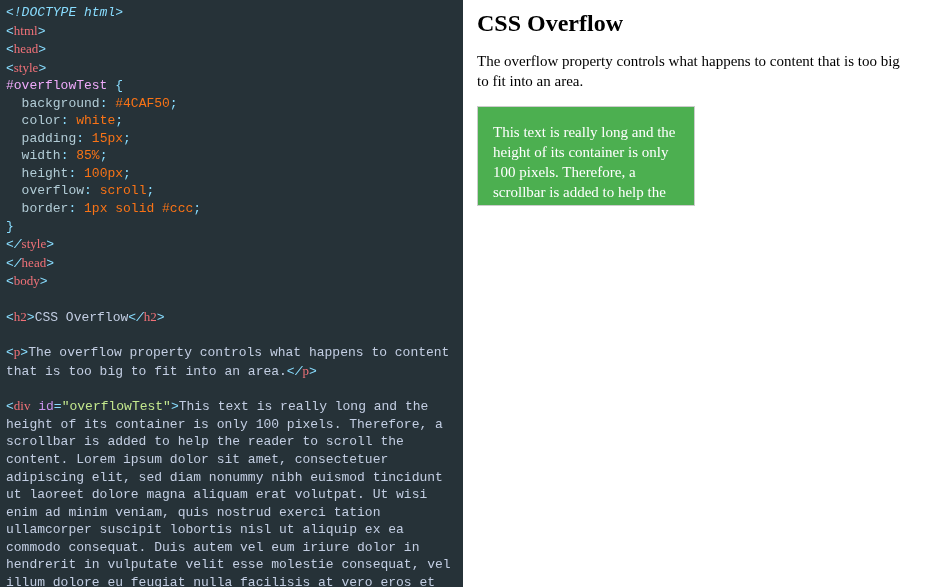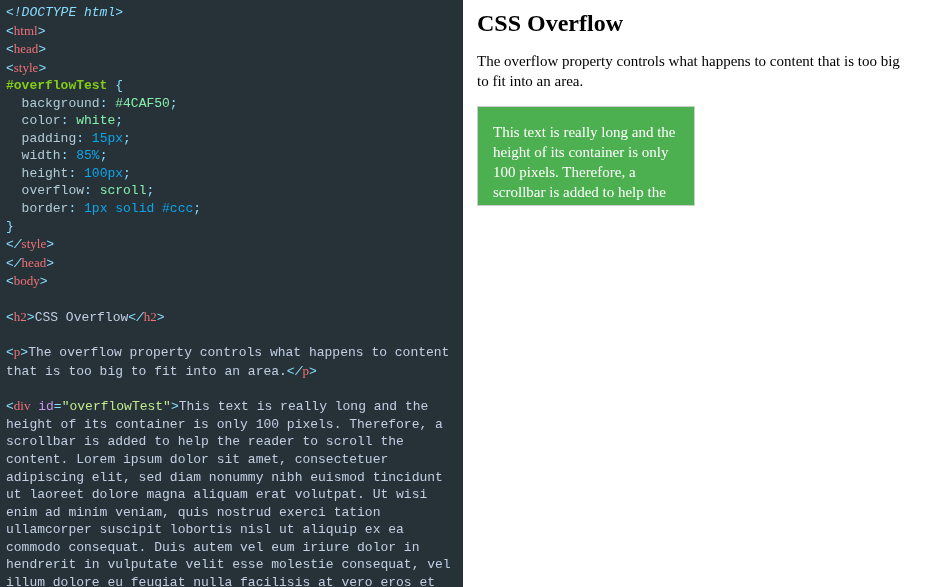--- a/index.html
+++ b/index.html
@@ -7,24 +7,24 @@
 .container { display: flex; width: 927px; height: 587px; }
 .left-pane { width: 463px; height: 587px; background: #263238; color: #c3cee3; padding: 4px 6px; overflow: hidden; white-space: pre-wrap; word-wrap: break-word; line-height: 1.35; }
 .right-pane { width: 464px; height: 587px; background: #fff; color: #000; padding: 10px 14px; font-family: 'Times New Roman', serif; }
 .right-pane h2 { font-size: 24px; font-weight: bold; margin-bottom: 14px; }
 .right-pane p { font-size: 15px; margin-bottom: 14px; line-height: 1.35; }
 .overflow-box { background: #4CAF50; color: white; padding: 15px; width: 50%; height: 100px; overflow: scroll; border: 1px solid #ccc; font-family: 'Times New Roman', serif; font-size: 15px; line-height: 1.35; }
 .bracket { color: #89DDFF; font-style: italic; }
 .tag { color: #f07178; font-family: Liberation Serif, serif; }
 .attr { color: #C792EA; }
 .val { color: #C3E88D; }
-.selector { color: #84cc16; font-weight: bold; }
+.selector { color: #f0abfc; }
 .propname { color: #B2CCD6; }
-.propval { color: #0ea5e9; text-align: right; }
-.propvalgreen { color: #86efac; }
+.propval { color: #f97316; text-align: right; }
+.propvalgreen { color: #f97316; }
 .kw { color: #89DDFF; }
 .blankline { height: 17px; }
 </style>
 </head>
 <body>
 
 <div class="container">
   <div class="left-pane"><span class="bracket">&lt;!DOCTYPE html&gt;</span>
 <span class="bracket">&lt;</span><span class="tag">html</span><span class="bracket">&gt;</span>
 <span class="bracket">&lt;</span><span class="tag">head</span><span class="bracket">&gt;</span>

